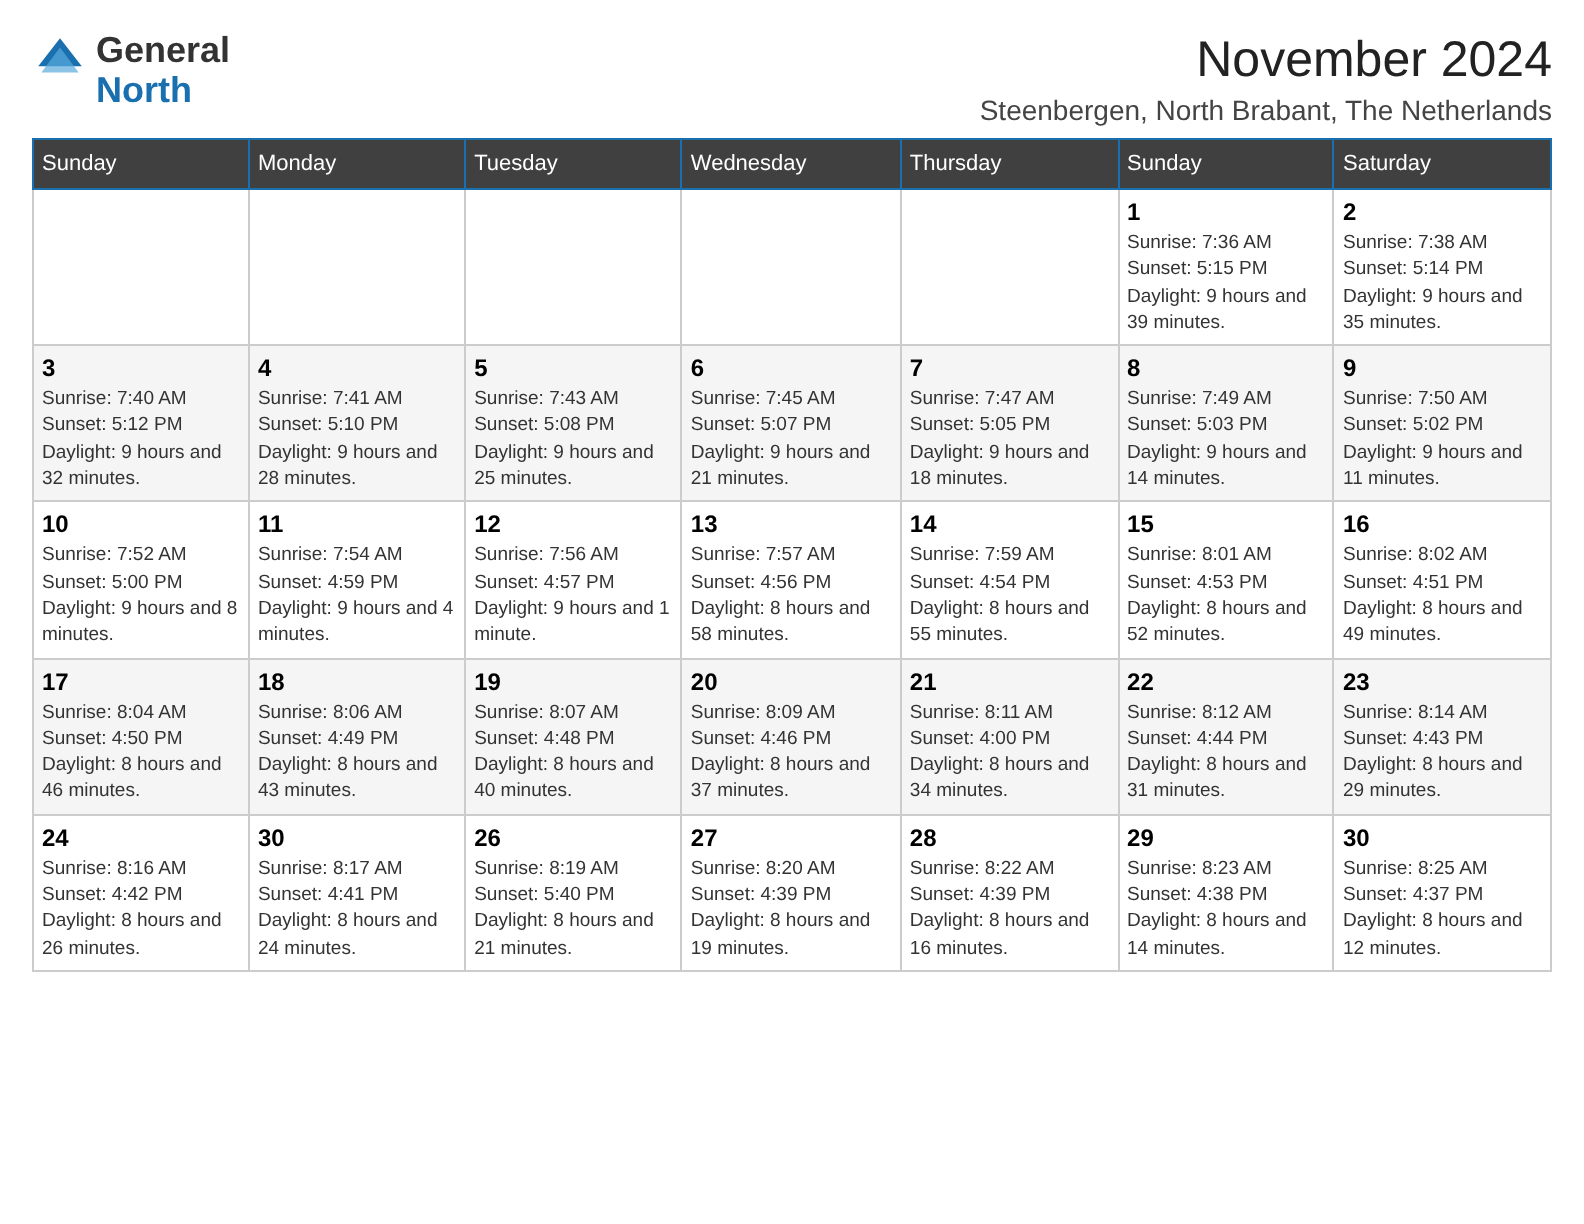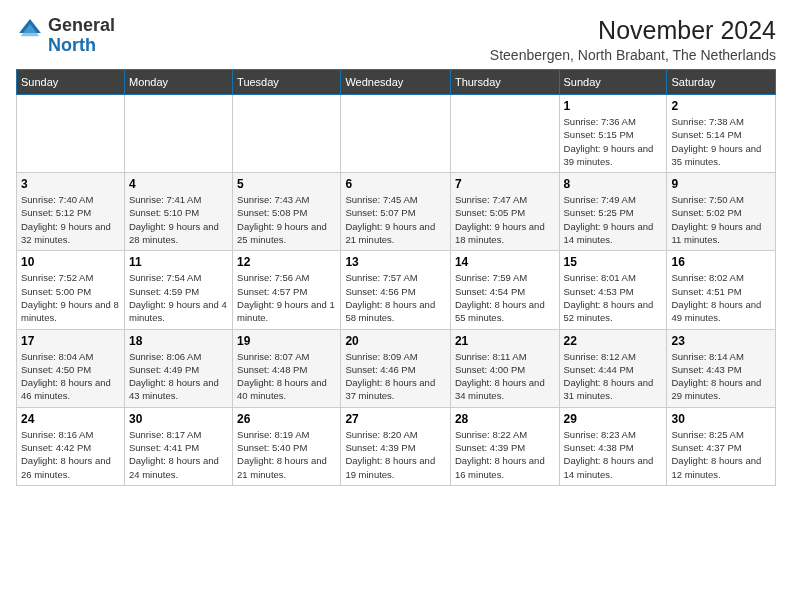--- a/index.html
+++ b/index.html
@@ -170,21 +170,21 @@
         <td>
           <div class="day-number">7</div>
           <div class="day-info">Sunrise: 7:47 AM
 Sunset: 5:05 PM
 Daylight: 9 hours
 and 18 minutes.</div>
         </td>
         <td>
           <div class="day-number">8</div>
           <div class="day-info">Sunrise: 7:49 AM
-Sunset: 5:25 PM
+Sunset: 5:03 PM
 Daylight: 9 hours
 and 14 minutes.</div>
         </td>
         <td>
           <div class="day-number">9</div>
           <div class="day-info">Sunrise: 7:50 AM
 Sunset: 5:02 PM
 Daylight: 9 hours
 and 11 minutes.</div>
         </td>

